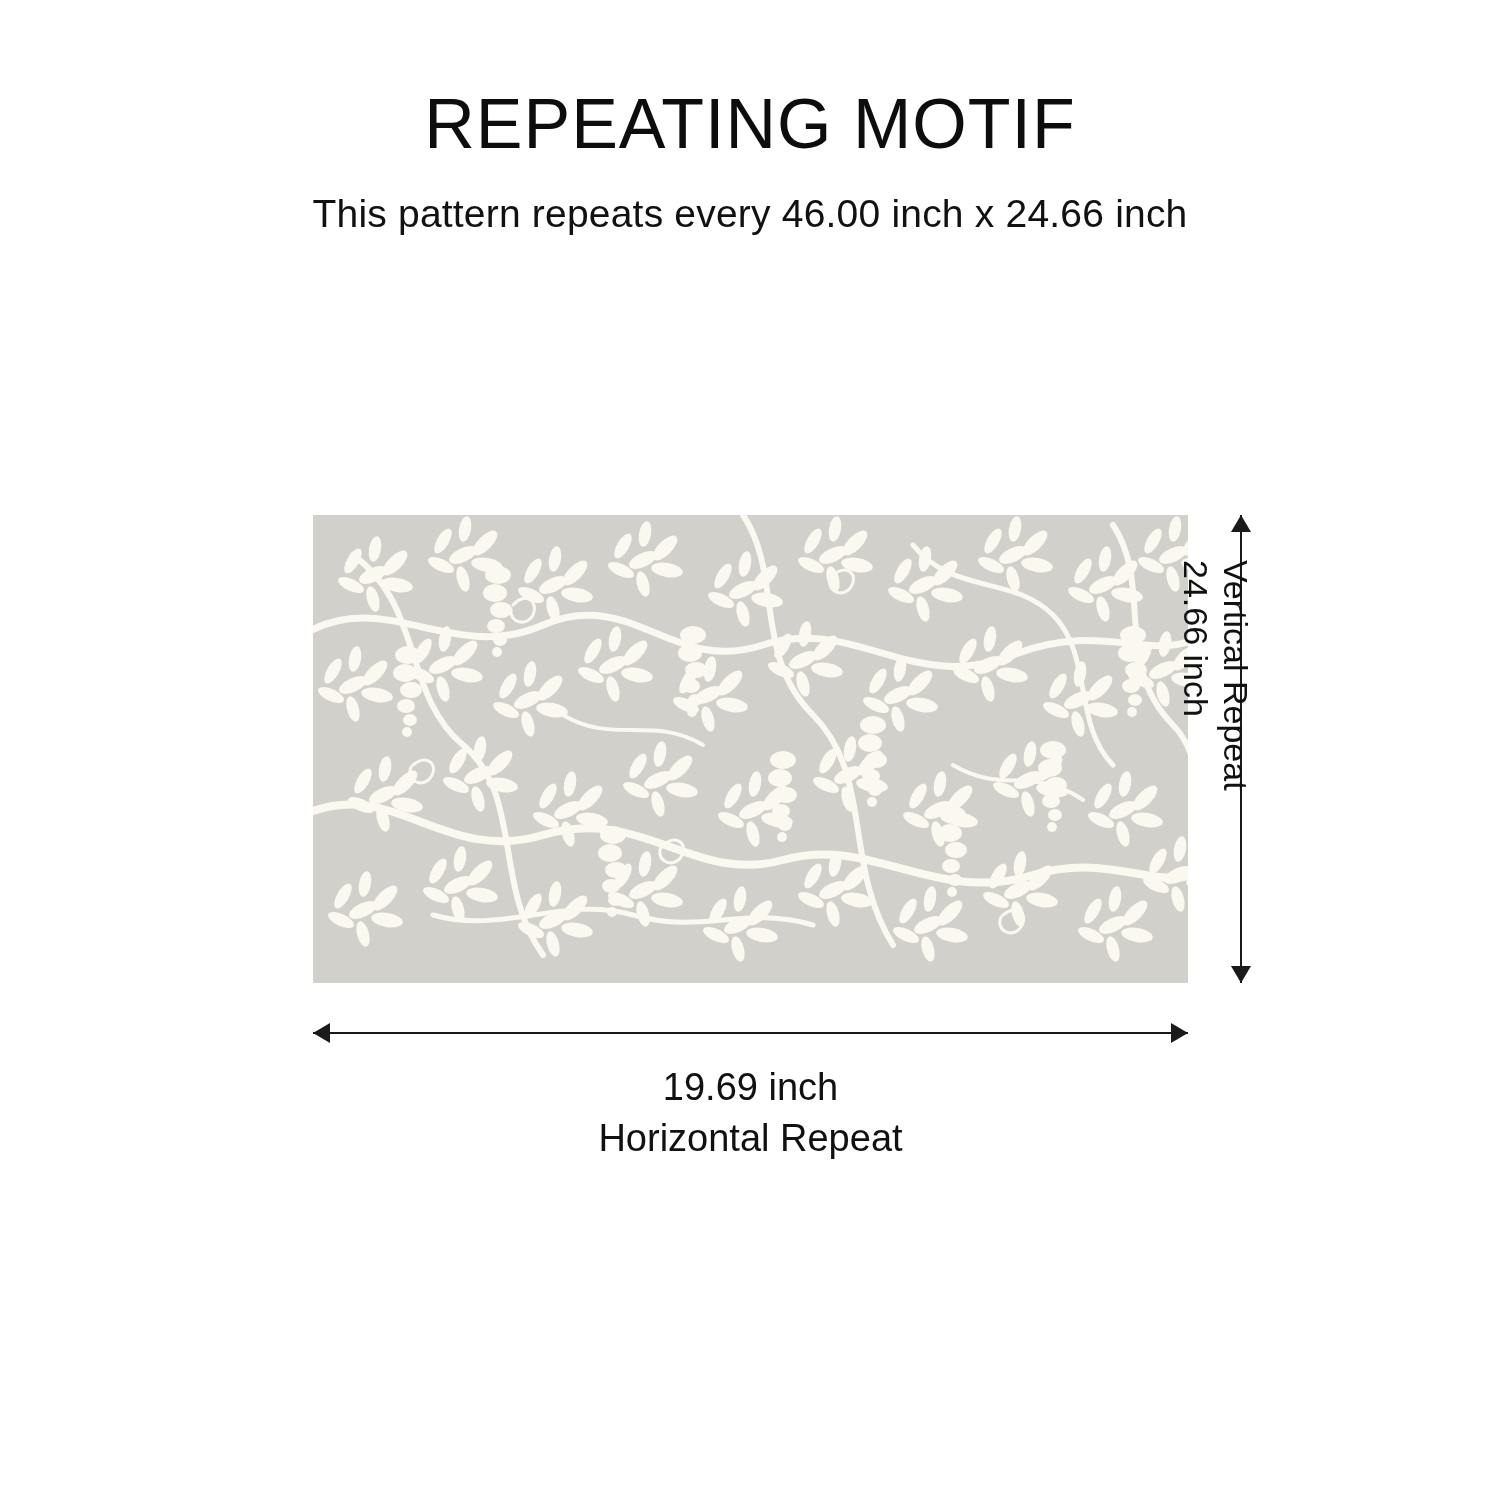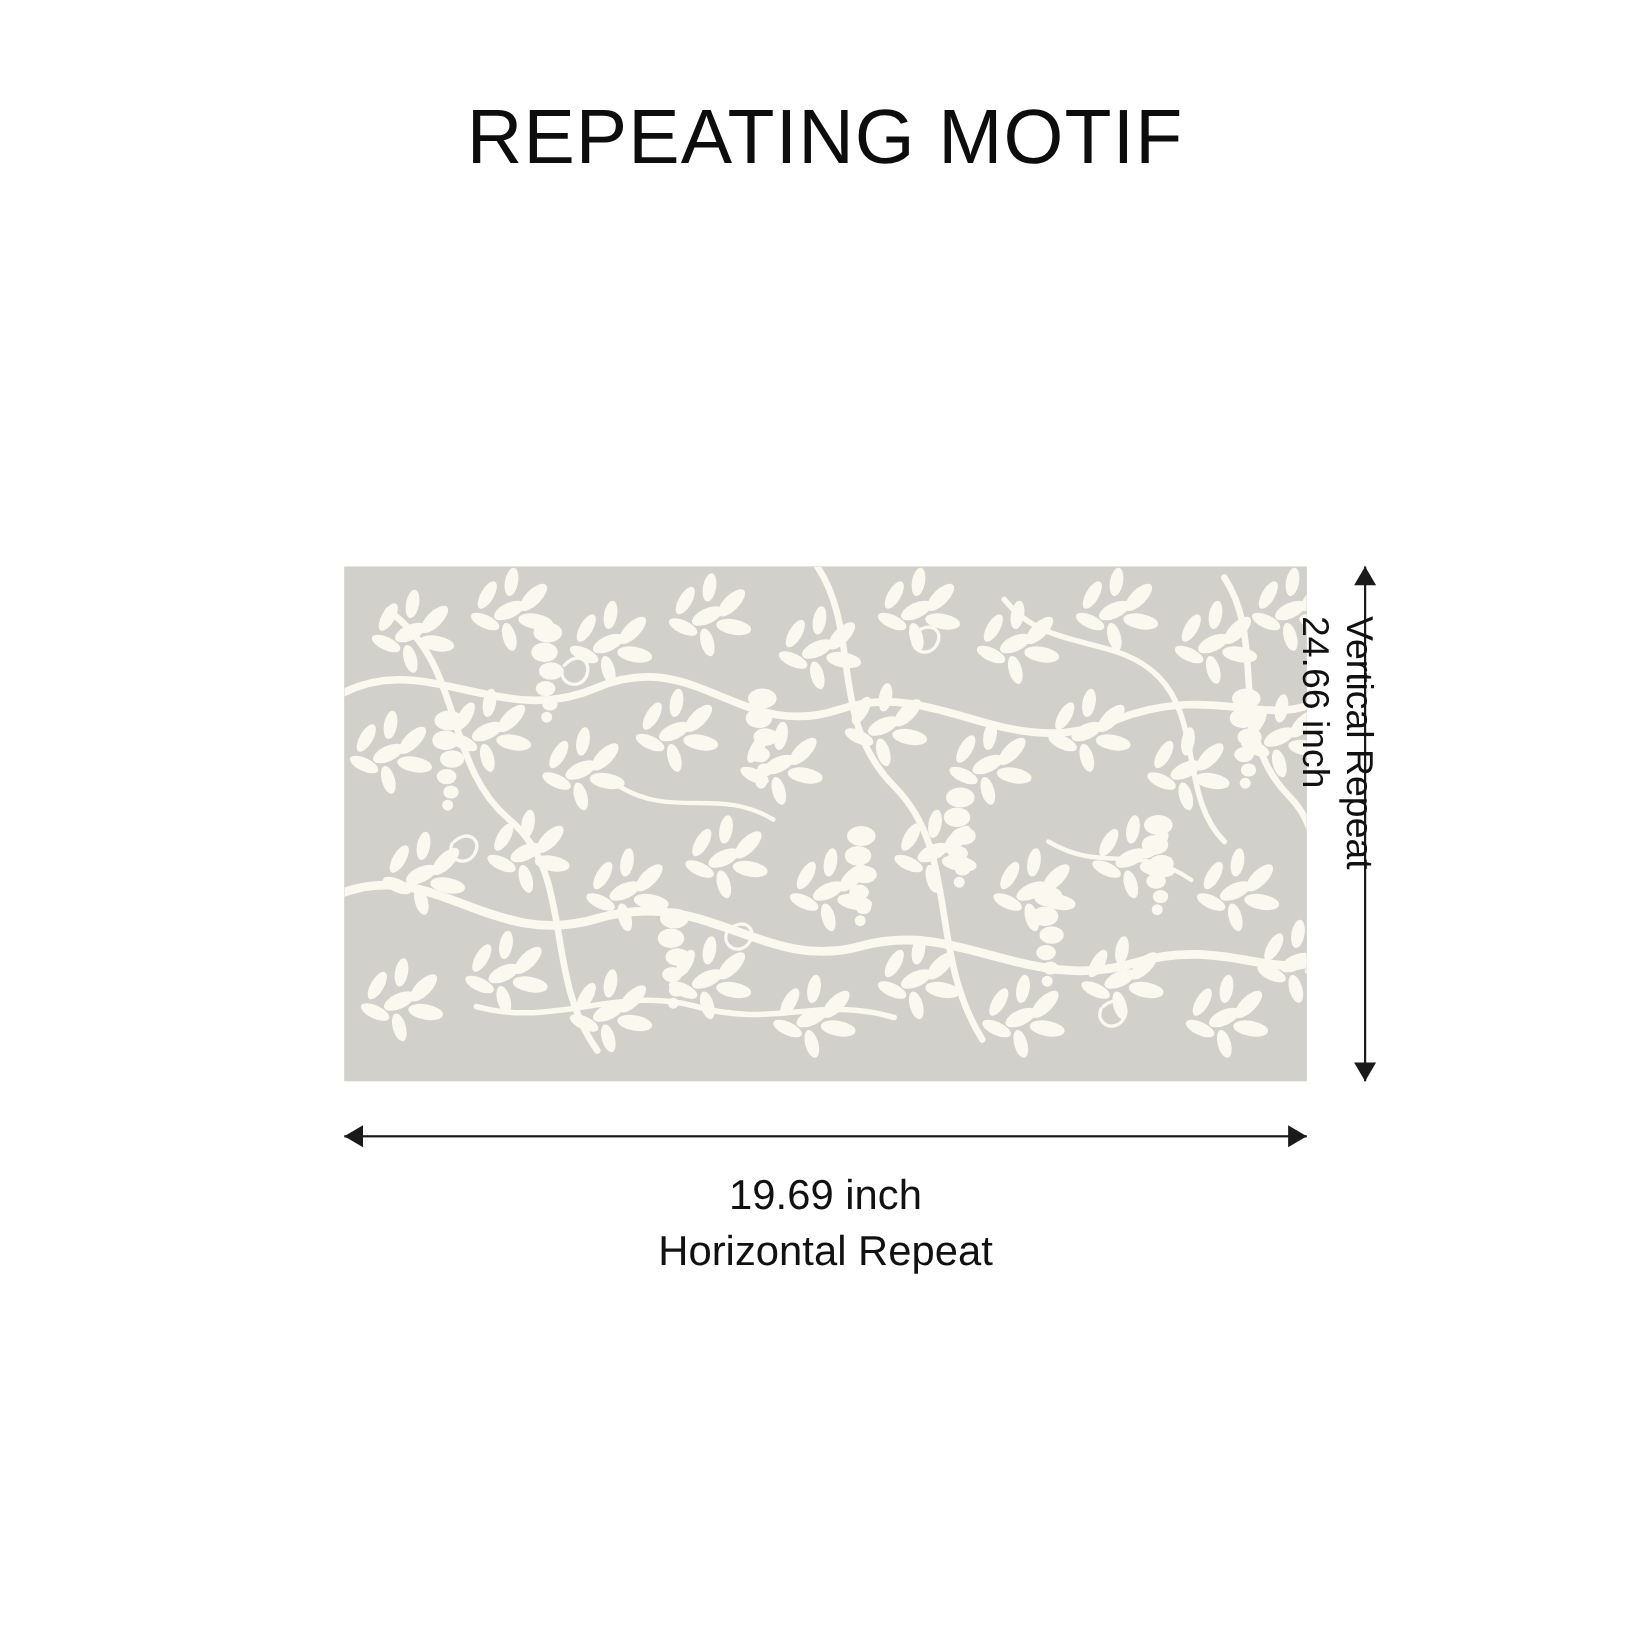--- a/index.html
+++ b/index.html
@@ -121,20 +121,21 @@
     color: #111111;
     white-space: pre-line;
   }
 </style>
 </head>
 <body>
 
 <div class="page">
 
   <div class="title">REPEATING MOTIF</div>
+  <div class="subtitle">This pattern repeats every 46.00 inch x 24.66 inch</div>
 
   <div class="swatch">
     <svg width="875" height="468" viewBox="0 0 875 468" xmlns="http://www.w3.org/2000/svg">
       <defs>
         <g id="leafcluster">
           <ellipse cx="0" cy="0" rx="15" ry="7" transform="rotate(-25)"></ellipse>
           <ellipse cx="22" cy="-12" rx="16" ry="7" transform="rotate(-45 22 -12)"></ellipse>
           <ellipse cx="24" cy="10" rx="16" ry="7" transform="rotate(10 24 10)"></ellipse>
           <ellipse cx="-20" cy="-14" rx="14" ry="6" transform="rotate(-60 -20 -14)"></ellipse>
           <ellipse cx="-22" cy="10" rx="14" ry="6" transform="rotate(25 -22 10)"></ellipse>

